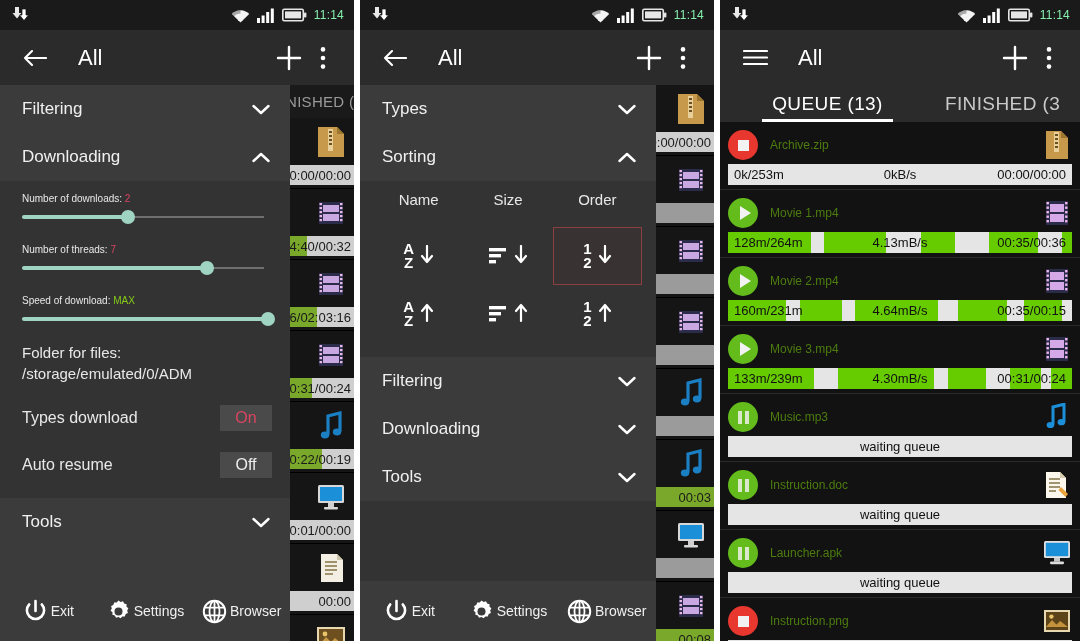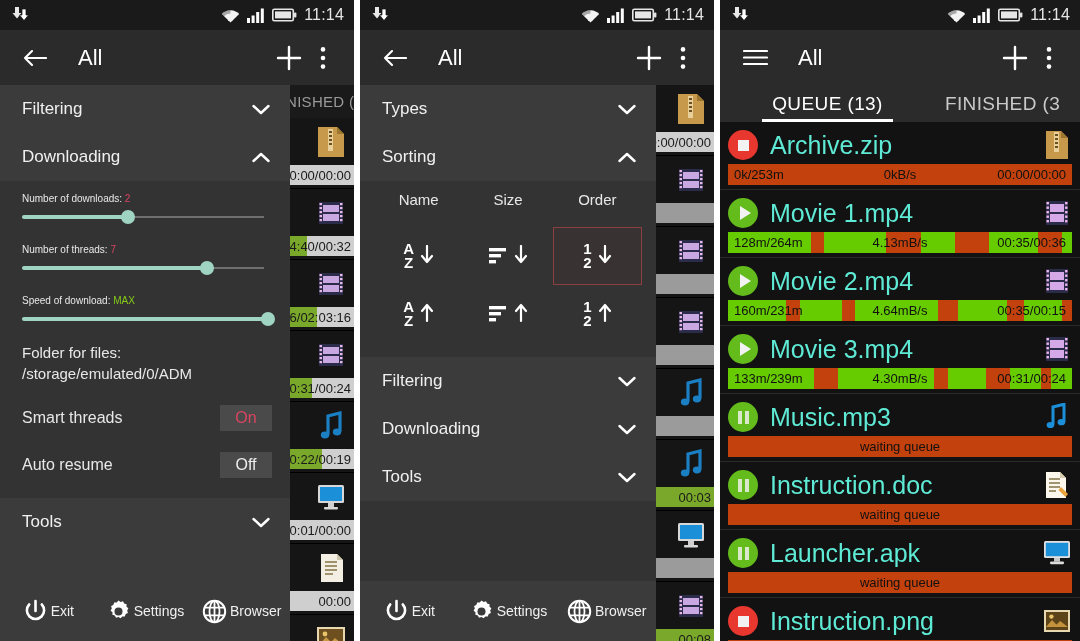--- a/index.html
+++ b/index.html
@@ -29,21 +29,21 @@
 
   
   .statusbar {
     height: 30px; background: #1a1a1a;
     display: flex; align-items: center;
     padding: 0 10px 0 12px;
     position: relative; z-index: 40;
   }
   .sb-left { display: flex; align-items: center; }
   .sb-right { margin-left: auto; display: flex; align-items: center; gap: 7px; }
-  .sb-time { color: #e5e5e5; font-size: 16px; letter-spacing: .2px; }
+  .sb-time { color: #86efac; font-size: 12px; letter-spacing: .2px; }
   .adm-icon { width: 20px; height: 19px; display:block; }
   .wifi-icon { width: 19px; height: 16px; display:block; }
   .signal-icon { width: 18px; height: 15px; display:block; }
   .battery-icon { width: 25px; height: 14px; display:block; }
 
   
   .appbar {
     height: 55px; background: #2b2b2b;
     display: flex; align-items: center;
     padding: 0 14px 0 18px;
@@ -181,26 +181,26 @@
   .statusbtn.play { background:#63bb1c; }
   .statusbtn.pause { background:#63bb1c; }
   .statusbtn .sq { width:11px; height:11px; background:#f2f2f2; }
   .statusbtn .tri {
     width:0;height:0;border-left:11px solid #f2f2f2;
     border-top:7px solid transparent;border-bottom:7px solid transparent;
     margin-left:4px;
   }
   .statusbtn .pz { display:flex; gap:3px; }
   .statusbtn .pz i { width:4px; height:13px; background:#d8e8c8; display:block; }
-  .dlname { flex:1; color:#5eead4; font-size:25px; white-space:nowrap; overflow:hidden; }
+  .dlname { flex:1; color:#4d7c0f; font-size:12px; white-space:nowrap; overflow:hidden; }
   .ftype { width: 30px; height:30px; flex:none; display:flex; align-items:center; justify-content:center; }
   .ftype svg { display:block; }
 
   .pbar {
-    position:relative; height: 21px; background:#c2410c; overflow:hidden;
+    position:relative; height: 21px; background:#e5e5e5; overflow:hidden;
     display:flex; align-items:center;
   }
   .pbar .segs { position:absolute; inset:0; }
   .pbar .seg { position:absolute; top:0; bottom:0; background:#66cc00; }
   .pbar .txt {
     position:relative; z-index:3; width:100%; display:flex;
     justify-content:space-between; align-items:center;
     padding: 0 6px; font-size:13px; color:#111111;
   }
   .pbar .txt.center { justify-content:center; }
@@ -488,21 +488,21 @@
             <div class="knob" style="left:100%"></div>
           </div>
         </div>
 
         <div class="folder-block">
           <div class="t1">Folder for files:</div>
           <div class="t2">/storage/emulated/0/ADM</div>
         </div>
 
         <div class="toggle-row">
-          <span class="lbl">Smart threads</span>
+          <span class="lbl">Types download</span>
           <span class="pill on">On</span>
         </div>
 
         <div class="toggle-row">
           <span class="lbl">Auto resume</span>
           <span class="pill off">Off</span>
         </div>
       </div>
 
       <div class="sec-head">

